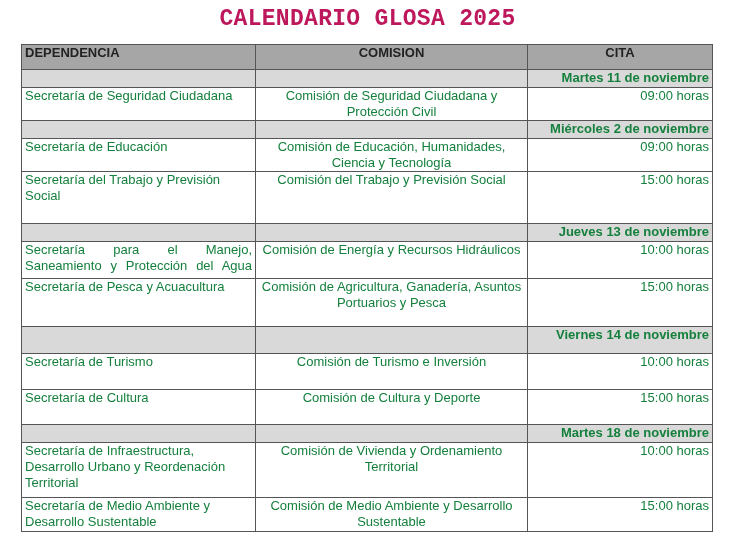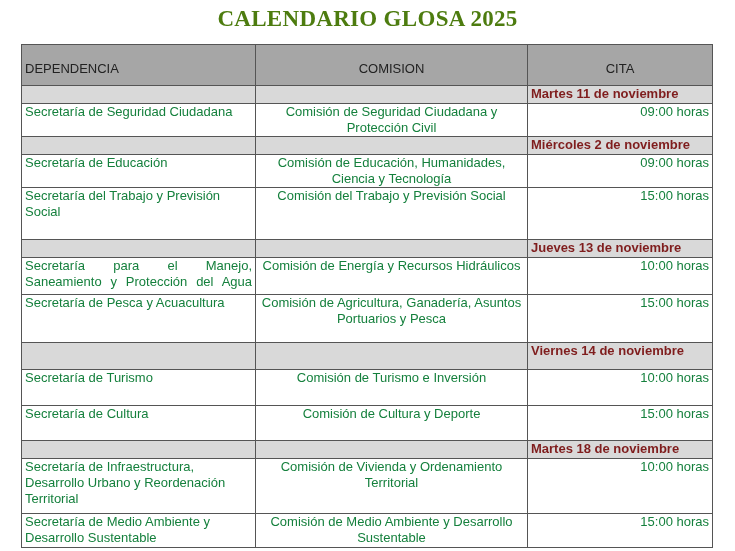--- a/index.html
+++ b/index.html
@@ -1,24 +1,24 @@
 <!DOCTYPE html>
 <html><head>
 <meta charset="utf-8">
 <style>
   html, body { margin: 0; padding: 0; background: #ffffff; }
   body { width: 735px; height: 551px; overflow: hidden; position: relative; font-family: "Liberation Sans", sans-serif; color: #333; }
-  .title { position: absolute; top: 6px; left: 0; width: 735px; text-align: center; font-family: Liberation Serif, serif; font-weight: bold; font-size: 23px; color: #4d7c0f; letter-spacing: 0.3px; }
+  .title { position: absolute; top: 6px; left: 0; width: 735px; text-align: center; font-family: Liberation Mono, monospace; font-weight: bold; font-size: 23px; color: #be185d; letter-spacing: 0.3px; }
   table { position: absolute; top: 44px; left: 21px; border-collapse: collapse; table-layout: fixed; width: 691px; }
   td, th { border: 1px solid #555; font-size: 13px; line-height: 16px; vertical-align: top; padding: 0 3px; color: #15803d; font-weight: normal; }
   col.c1 { width: 234px; } col.c2 { width: 272px; } col.c3 { width: 185px; }
-  tr.head th { background: #a6a6a6; height: 24px; color: #222; font-size: 13px; vertical-align: top; padding-top: 16px; }
+  tr.head th { background: #a6a6a6; height: 24px; color: #222; font-size: 13px; vertical-align: top; padding-top: 0px; font-weight: bold; }
   tr.head th.left { text-align: left; }
   tr.date td { background: #d9d9d9; height: 17px; }
-  tr.date td.d { font-weight: bold; text-align: left; color: #7f1d1d; font-size: 13px; }
+  tr.date td.d { font-weight: bold; text-align: right; color: #15803d; font-size: 13px; }
   td.dep { text-align: left; }
   td.dep.justify { text-align: justify; text-align-last: justify; }
   td.com { text-align: center; }
   td.cita { text-align: right; }
   .partial { position: absolute; left: 535px; top: 548px; font-weight: bold; font-size: 13px; color: #222; }
 </style>
 </head>
 <body>
 
 <div class="title">CALENDARIO GLOSA 2025</div>

